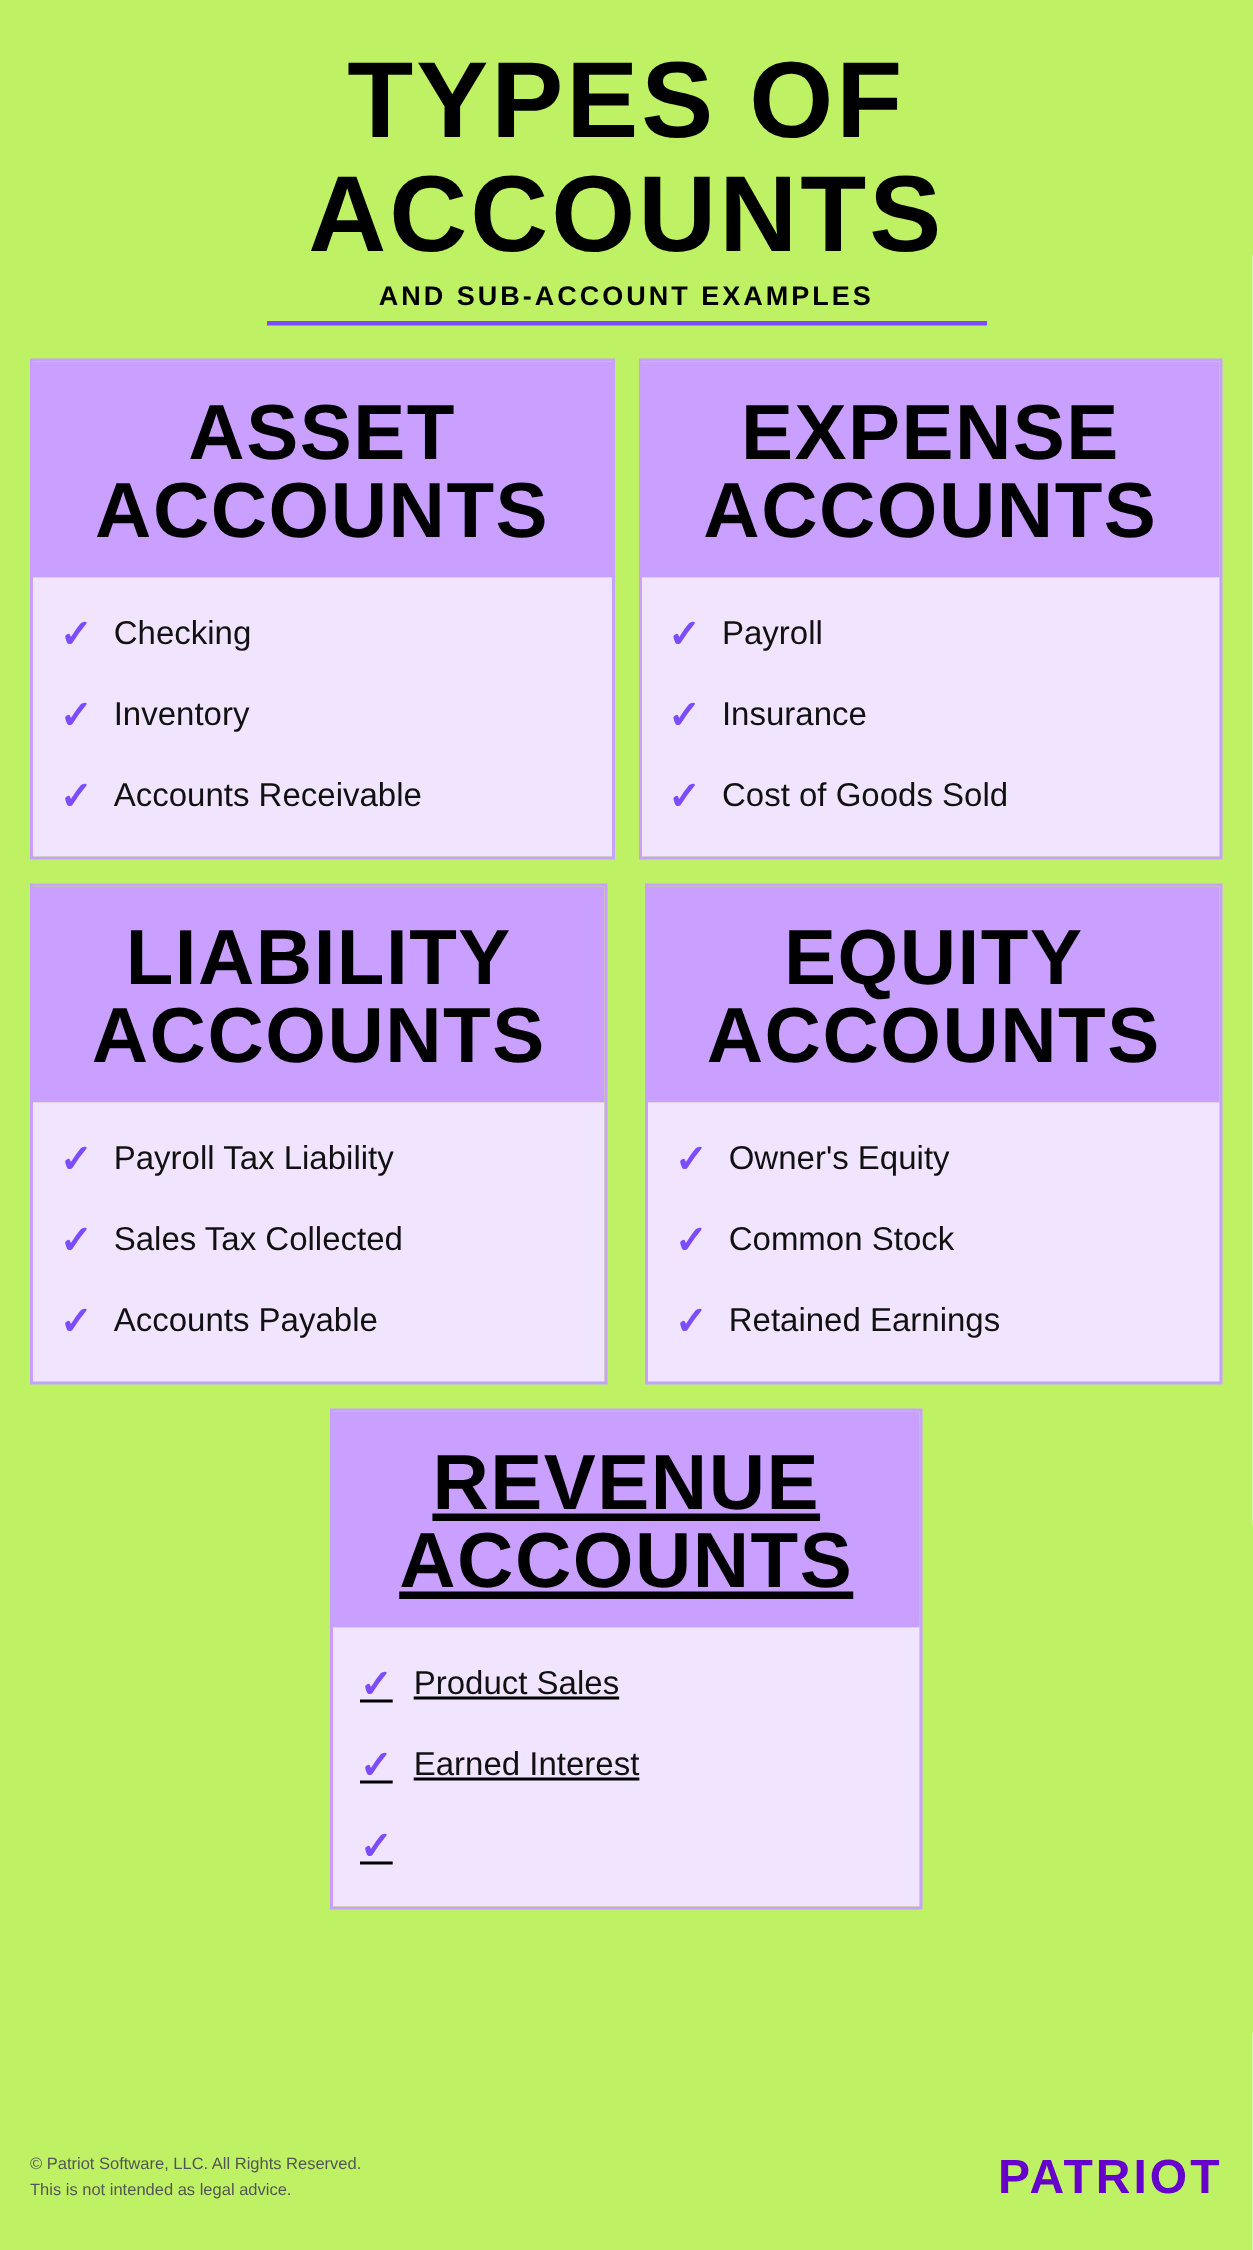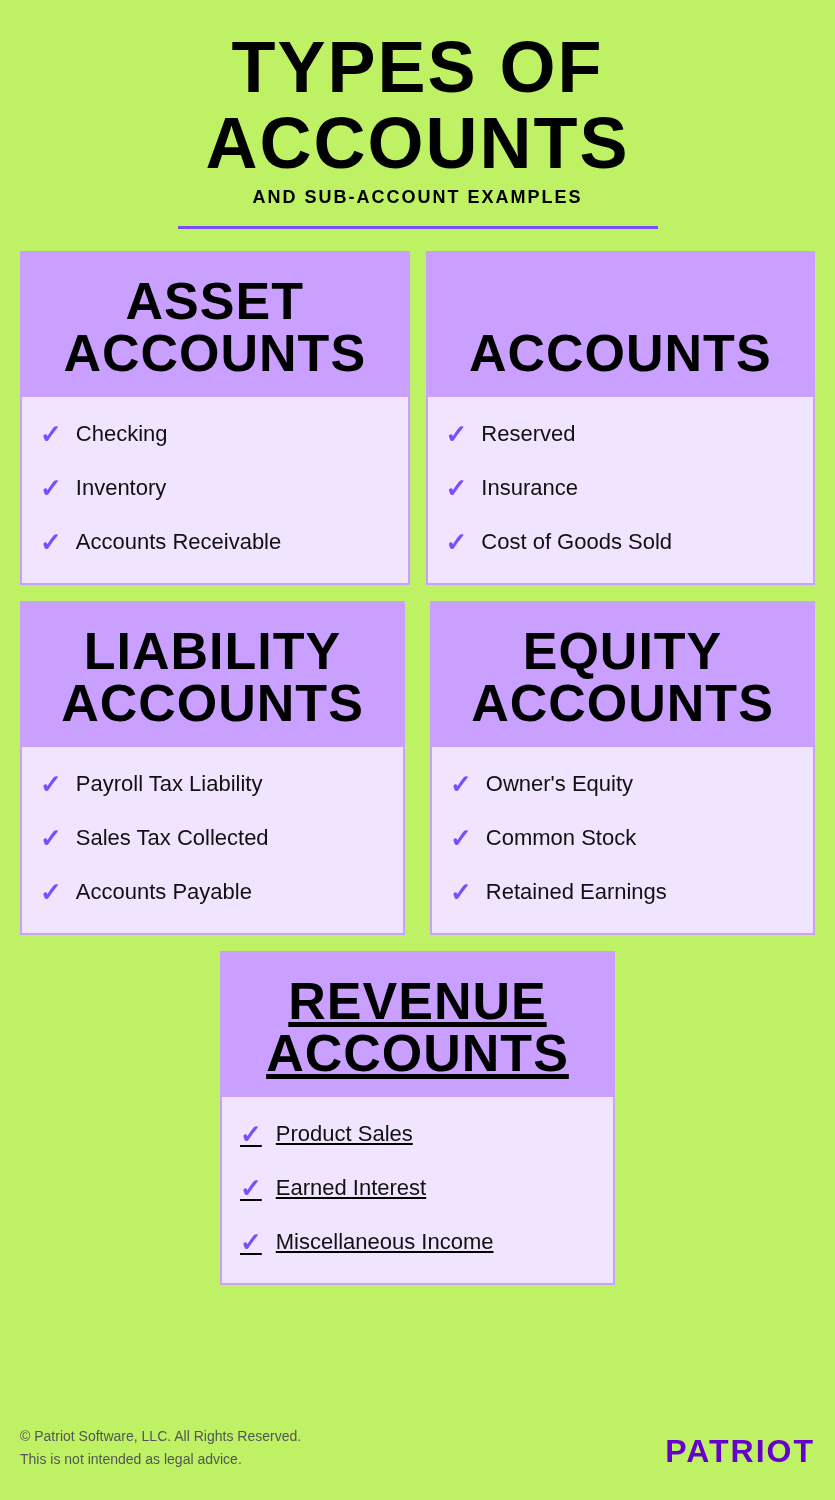--- a/index.html
+++ b/index.html
@@ -32,21 +32,20 @@
       letter-spacing: 2px;
       font-family: 'Arial Black', 'Arial', sans-serif;
     }
 
     .subtitle-wrapper {
       display: flex;
       flex-direction: column;
       align-items: center;
       margin-top: 6px;
       width: 100%;
-      gap: 12px;
     }
 
     .subtitle {
       font-size: 18px;
       font-weight: 700;
       color: #000;
       text-align: center;
       letter-spacing: 2px;
     }
 
@@ -142,21 +141,21 @@
     .footer {
       width: 100%;
       display: flex;
       justify-content: space-between;
       align-items: flex-end;
       margin-top: auto;
       padding-top: 30px;
     }
 
     .footer-left {
-      font-size: 14px;
+      font-size: 11px;
       color: #555;
       line-height: 1.6;
     }
 
     .footer-brand {
       font-size: 32px;
       font-weight: 900;
       color: #6600cc;
       font-family: 'Arial Black', 'Arial', sans-serif;
       letter-spacing: 2px;
@@ -196,28 +195,28 @@
         <div class="card-item">
           <span class="checkmark">✓</span>
           <span class="item-label">Accounts Receivable</span>
         </div>
       </div>
     </div>
 
     <div class="account-card">
       <div class="card-header">
         <div class="card-title">
-          <br>
-          <span>ACCOUNTS</span>
-        </div>
-      </div>
-      <div class="card-body">
-        <div class="card-item">
-          <span class="checkmark">✓</span>
-          <span class="item-label">Reserved</span>
+          <span>EXPENSE</span><br>
+          <span>ACCOUNTS</span>
+        </div>
+      </div>
+      <div class="card-body">
+        <div class="card-item">
+          <span class="checkmark">✓</span>
+          <span class="item-label">Payroll</span>
         </div>
         <div class="card-item">
           <span class="checkmark">✓</span>
           <span class="item-label">Insurance</span>
         </div>
         <div class="card-item">
           <span class="checkmark">✓</span>
           <span class="item-label">Cost of Goods Sold</span>
         </div>
       </div>
@@ -288,21 +287,20 @@
         <div class="card-item">
           <span class="checkmark">✓</span>
           <span class="item-label">Product Sales</span>
         </div>
         <div class="card-item">
           <span class="checkmark">✓</span>
           <span class="item-label">Earned Interest</span>
         </div>
         <div class="card-item">
           <span class="checkmark">✓</span>
-          <span class="item-label">Miscellaneous Income</span>
         </div>
       </div>
     </div>
 
   </div>
 
   <div class="footer">
     <div class="footer-left">
       <div>© Patriot Software, LLC. All Rights Reserved.</div>
       <div>This is not intended as legal advice.</div>

